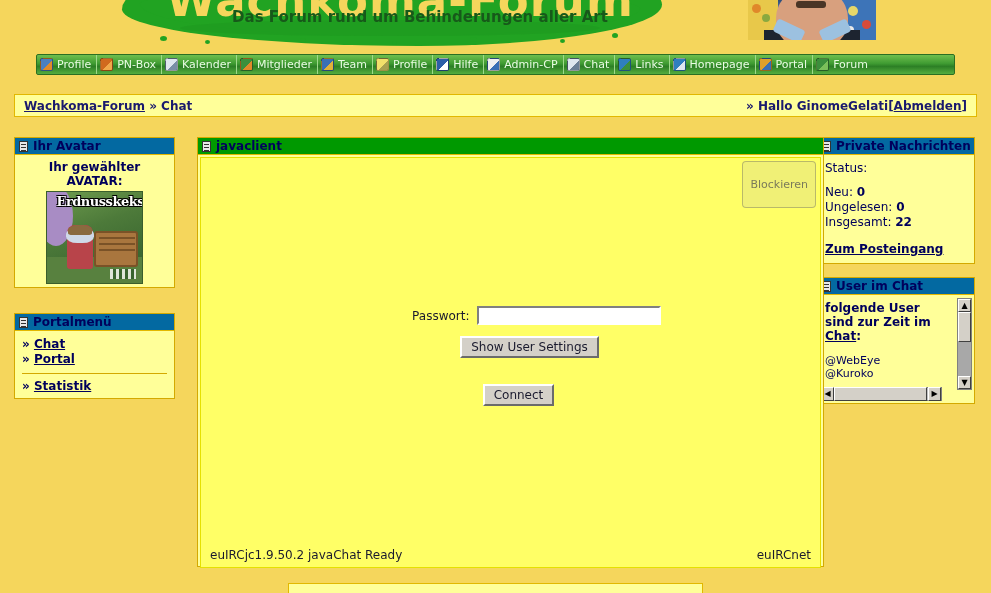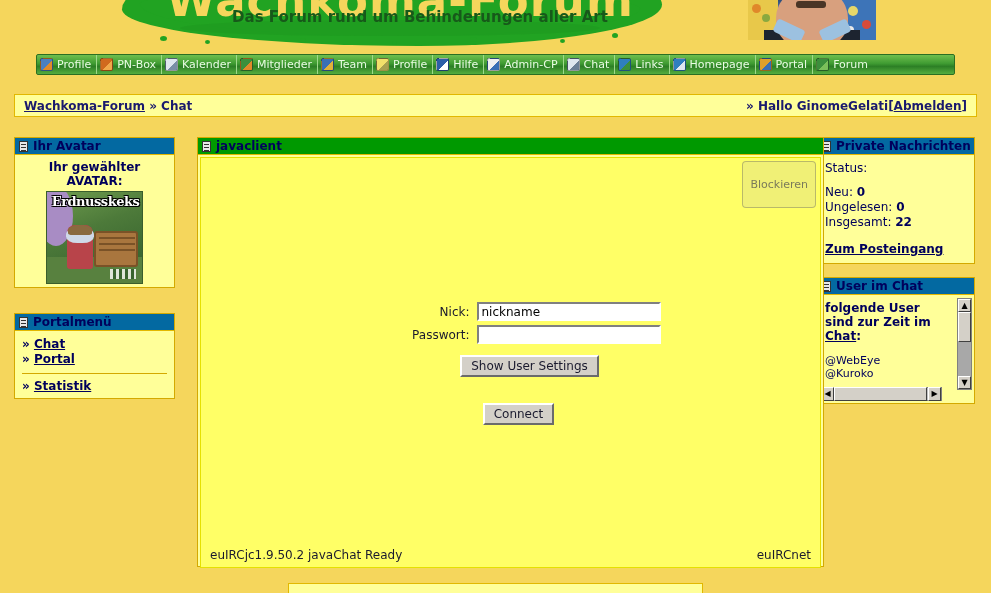--- a/index.html
+++ b/index.html
@@ -236,21 +236,21 @@
     position:absolute; left:21px; bottom:48px; width:24px; height:10px;
     background:#8a6a3f; border-radius:50% 50% 20% 20%;
   }
   .av-check {
     position:absolute; right:6px; bottom:4px; width:26px; height:10px;
     background: repeating-linear-gradient(90deg,#ffffff 0 3px,#2f5c2a 3px 6px);
     opacity:.8;
   }
   .av-name {
     position: absolute; left: 0; top: 2px; width: 97px;
-    text-align: center;
+    text-align: right;
     font-family: "DejaVu Serif","Liberation Serif",serif;
     font-weight: bold; font-size: 13px;
     color: #ffffff;
     text-shadow: 1px 1px 0 #000, -1px 1px 0 #000, 1px -1px 0 #000, -1px -1px 0 #000;
     letter-spacing: -0.5px;
   }
 
   
   #p-portal { left: 14px; top: 313px; width: 161px; height: 86px; }
   .pm-link {
@@ -580,24 +580,20 @@
 
 <div id="applet">
   <div class="applet-hd">
     <span class="hd-ico"></span>
     <span>javaclient</span>
   </div>
   <div class="applet-body">
     <div id="blockbtn">Blockieren</div>
 
     <div class="form-area" style="top:144px;">
-      <div class="frow">
-        <div class="flabel">Nick:</div>
-        <input class="finput" type="text" value="nickname" style="">
-      </div>
       <div class="frow" style="margin-top:4px;">
         <div class="flabel">Passwort:</div>
         <input class="finput" type="password" value="" style="">
       </div>
       <div class="frow" style="margin-top:11px; padding-left:38px;">
         <button class="jbtn">Show User Settings</button>
       </div>
       <div class="frow" style="margin-top:26px; padding-left:16px;">
         <button class="jbtn">Connect</button>
       </div>

